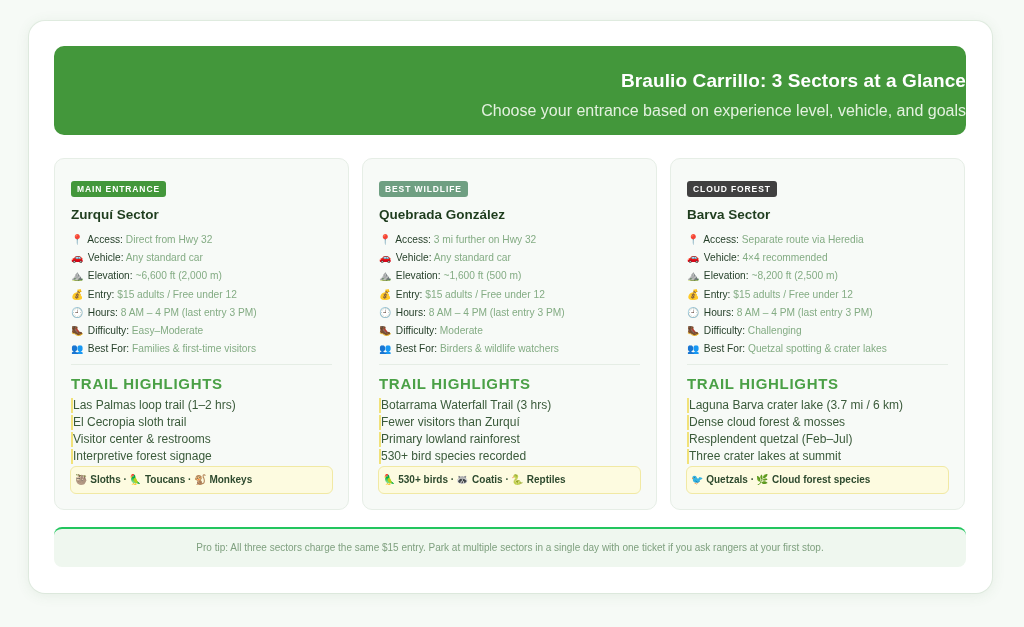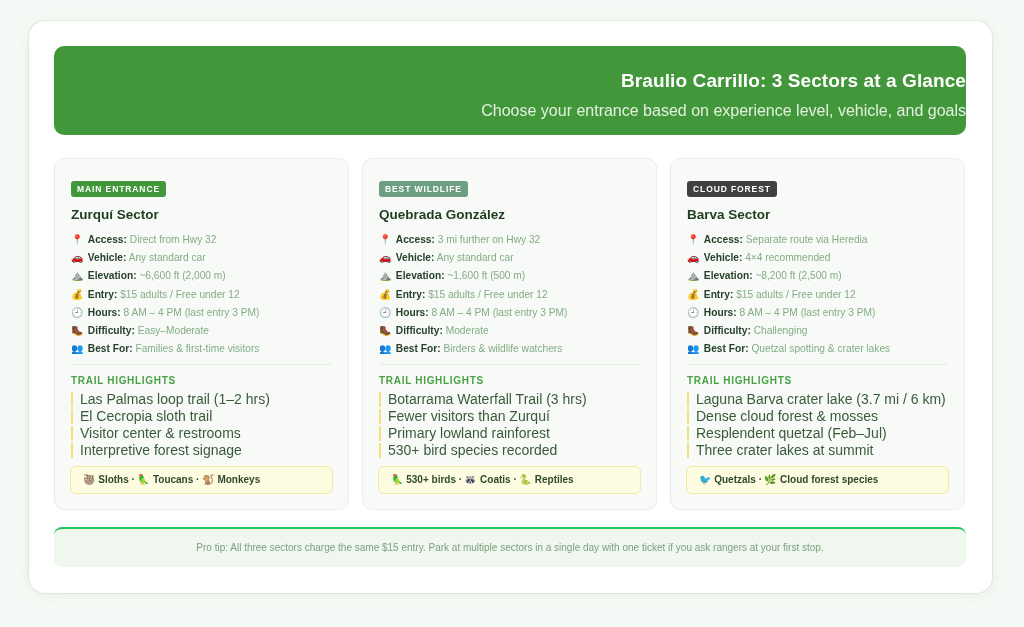--- a/index.html
+++ b/index.html
@@ -22,32 +22,32 @@
     border-radius: 10px; padding: 19px 16px 0 16px; position: relative;
   }
   .badge {
     display: inline-block; font-size: 8.5px; font-weight: 700; letter-spacing: 0.9px;
     color: #fff; padding: 3px 6px; border-radius: 3px; text-transform: uppercase;
   }
   .card h2 { font-size: 13.5px; font-weight: 700; color: #1f3d1e; margin-top: 10px; }
   .facts { list-style: none; margin-top: 9px; }
   .facts li { font-size: 10.2px; height: 18.2px; line-height: 18.2px; white-space: nowrap; color: #84ac84; }
   .facts .ico { display: inline-block; width: 14px; font-size: 10px; }
-  .facts .lbl { font-weight: 700; color: #26402a; }
+  .facts .lbl { font-weight: 400; color: #26402a; }
   .sep { height: 1px; background: #e5ede5; margin: 6px 0 0 0; }
-  .th-title { font-size: 10px; font-weight: 700; color: #4aa046; letter-spacing: 0.7px; margin-top: 10px; }
+  .th-title { font-size: 15px; font-weight: 700; color: #4aa046; letter-spacing: 0.7px; margin-top: 10px; }
   .trails { list-style: none; margin-top: 6px; }
   .trails li {
-    font-size: 14px; color: #3a5a3a; border-left: 2px solid #f1e27a;
-    padding-left: 7px; height: 14.5px; line-height: 14.5px; margin-bottom: 2.5px;
+    font-size: 12px; color: #3a5a3a; border-left: 2px solid #f1e27a;
+    padding-left: 0; height: 14.5px; line-height: 14.5px; margin-bottom: 2.5px;
   }
   .wildlife {
     position: absolute; left: 15px; right: 15px; top: 307px; height: 28px;
     background: #fdfbe0; border: 1px solid #f1e9a4; border-radius: 6px;
-    font-size: 10px; font-weight: 700; color: #2e4a2e; line-height: 26px; padding-left: 12px;
+    font-size: 10px; font-weight: 700; color: #2e4a2e; line-height: 26px; padding-left: 4px;
   }
   .tip {
     position: absolute; left: 25px; top: 506px; width: 912px; height: 40px;
     background: #eff7ef; border-radius: 8px; border-top: 2px solid #22c55e;
     text-align: center; font-size: 10px; color: #7fa07f; line-height: 38px;
   }
 </style>
 </head>
 <body>
 

